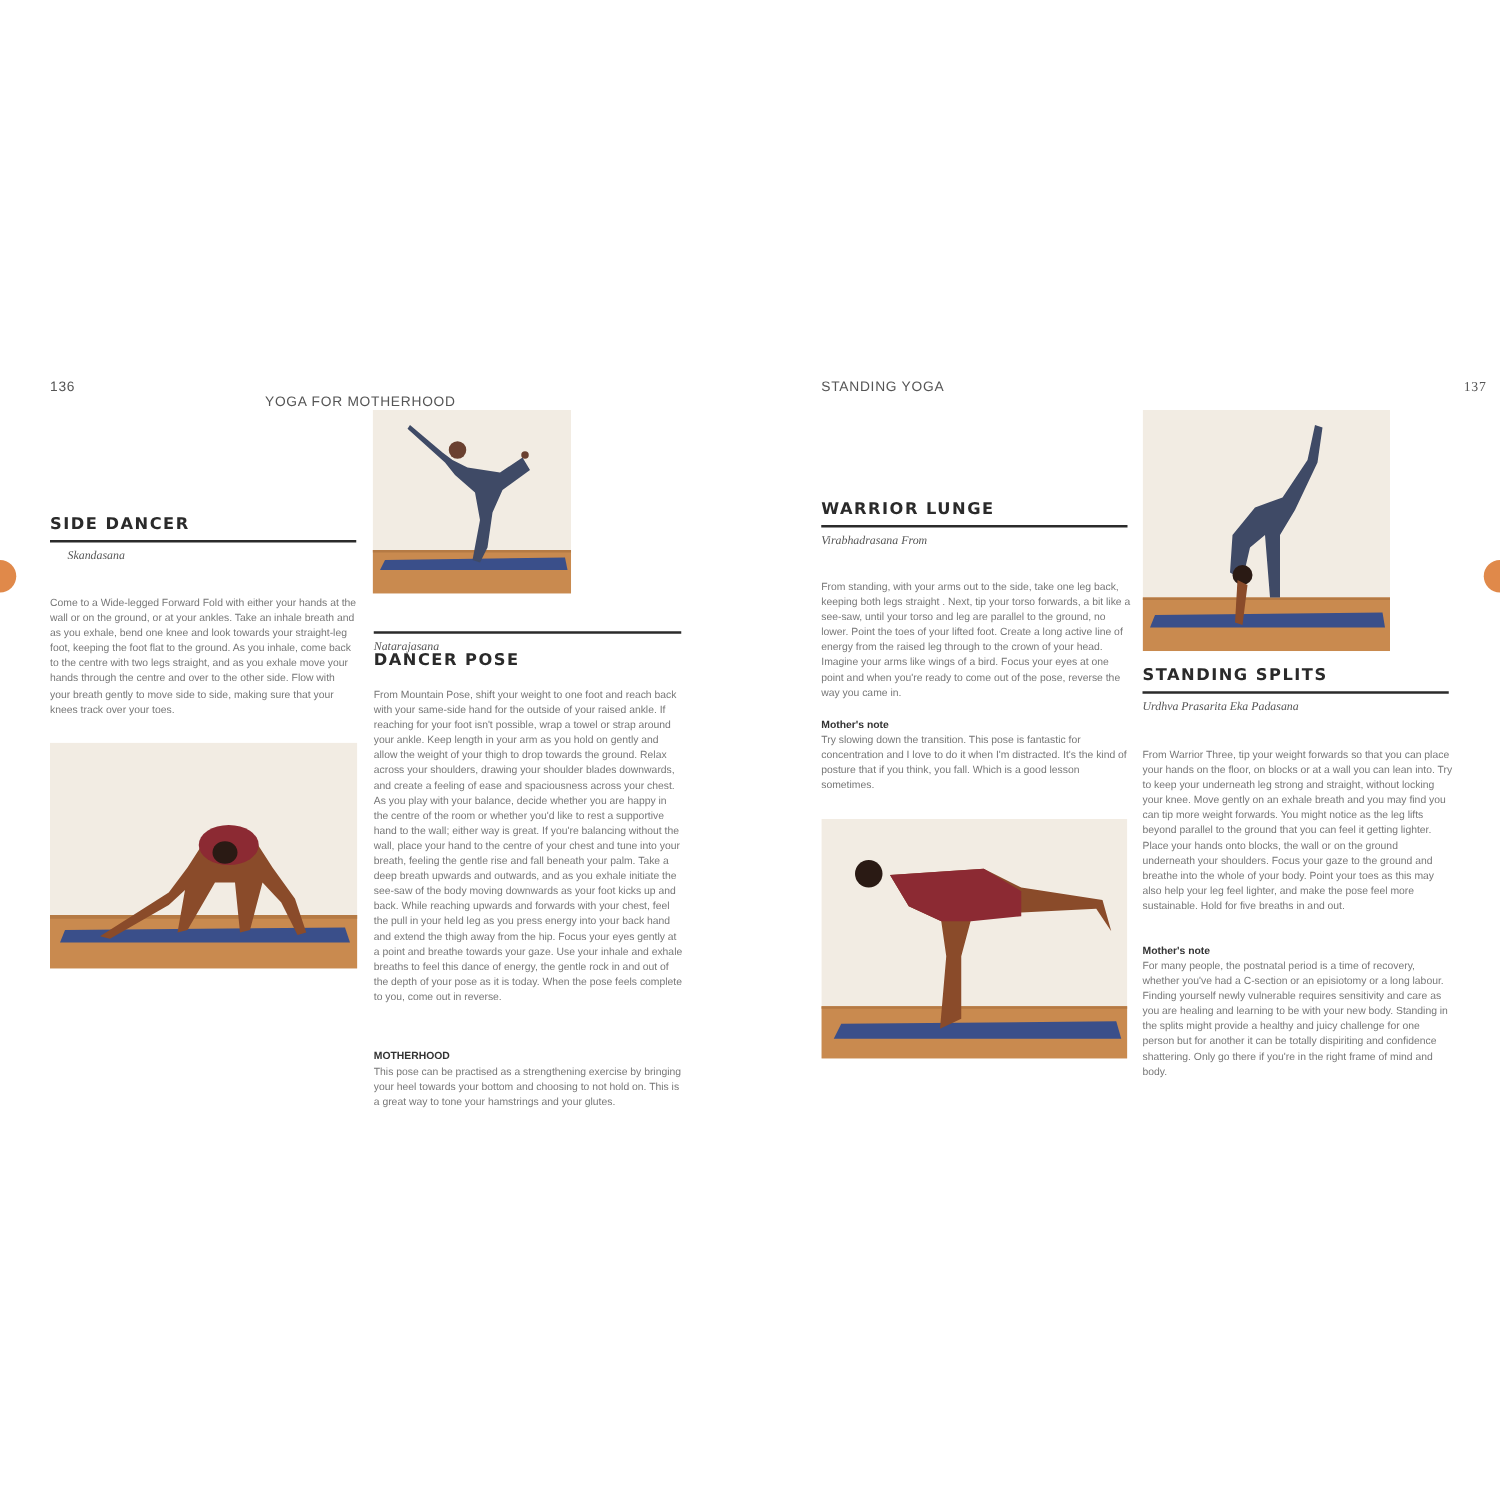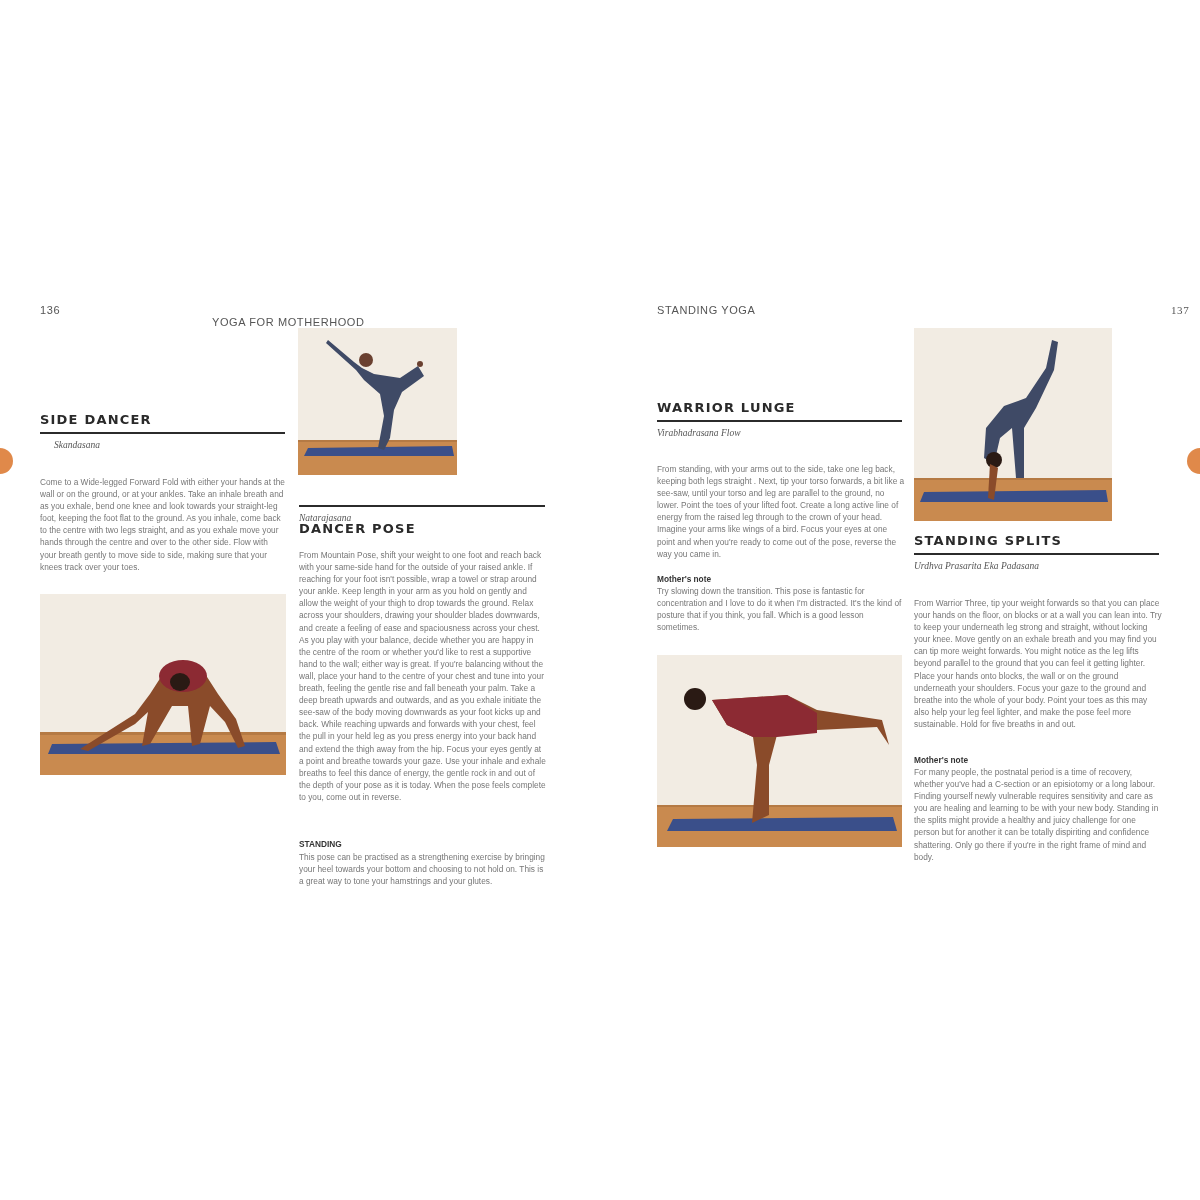--- a/index.html
+++ b/index.html
@@ -53,33 +53,33 @@
         <polygon points="6,128 156,128 154,118 10,120" fill="#3a4f8a"></polygon>
         <path d="M30,12 L56,34 L64,40 L76,46 L102,50 L120,38 L126,48 L104,64 L96,82 L92,110 L86,122 L80,120 L86,88 L82,66 L66,52 L58,42 L28,15 Z" fill="#3f4a66"></path>
         <circle cx="68" cy="32" r="7" fill="#6a4030"></circle>
         <circle cx="122" cy="36" r="3" fill="#6a4030"></circle>
       </svg>
     </div>
     <div class="abs heading" style="left:299px;top:485px;margin-top:36px;">DANCER POSE</div>
     <div class="abs rule" style="left:299px;top:505px;width:246px;"></div>
     <div class="abs sanskrit" style="left:299px;top:513px;">Natarajasana</div>
     <p class="abs body" style="left:299px;top:549px;width:247px;">From Mountain Pose, shift your weight to one foot and reach back with your same-side hand for the outside of your raised ankle. If reaching for your foot isn't possible, wrap a towel or strap around your ankle. Keep length in your arm as you hold on gently and allow the weight of your thigh to drop towards the ground. Relax across your shoulders, drawing your shoulder blades downwards, and create a feeling of ease and spaciousness across your chest. As you play with your balance, decide whether you are happy in the centre of the room or whether you'd like to rest a supportive hand to the wall; either way is great. If you're balancing without the wall, place your hand to the centre of your chest and tune into your breath, feeling the gentle rise and fall beneath your palm. Take a deep breath upwards and outwards, and as you exhale initiate the see-saw of the body moving downwards as your foot kicks up and back. While reaching upwards and forwards with your chest, feel the pull in your held leg as you press energy into your back hand and extend the thigh away from the hip. Focus your eyes gently at a point and breathe towards your gaze. Use your inhale and exhale breaths to feel this dance of energy, the gentle rock in and out of the depth of your pose as it is today. When the pose feels complete to you, come out in reverse.</p>
-    <div class="abs sub" style="left:299px;top:838px;">STANDING</div>
+    <div class="abs sub" style="left:299px;top:838px;">MOTHERHOOD</div>
     <p class="abs body" style="left:299px;top:851px;width:247px;">This pose can be practised as a strengthening exercise by bringing your heel towards your bottom and choosing to not hold on. This is a great way to tone your hamstrings and your glutes.</p>
   </div>
 </div>
 
 <div>
   <div class="abs folio" style="left:657px;top:292px;">STANDING YOGA</div>
   <div class="abs folio" style="left:1171px;top:292px;font-family:Liberation Serif, serif;">137</div>
 
   <div>
     <div class="abs heading" style="left:657px;top:400px;">WARRIOR LUNGE</div>
     <div class="abs rule" style="left:657px;top:420px;width:245px;"></div>
-    <div class="abs sanskrit" style="left:657px;top:428px;">Virabhadrasana Flow</div>
+    <div class="abs sanskrit" style="left:657px;top:428px;">Virabhadrasana From</div>
     <p class="abs body" style="left:657px;top:463px;width:248px;">From standing, with your arms out to the side, take one leg back, keeping both legs straight . Next, tip your torso forwards, a bit like a see-saw, until your torso and leg are parallel to the ground, no lower. Point the toes of your lifted foot. Create a long active line of energy from the raised leg through to the crown of your head. Imagine your arms like wings of a bird. Focus your eyes at one point and when you're ready to come out of the pose, reverse the way you came in.</p>
     <div class="abs sub" style="left:657px;top:573px;">Mother's note</div>
     <p class="abs body" style="left:657px;top:585px;width:248px;">Try slowing down the transition. This pose is fantastic for concentration and I love to do it when I'm distracted. It's the kind of posture that if you think, you fall. Which is a good lesson sometimes.</p>
     <div class="abs photo" style="left:657px;top:655px;width:245px;height:192px;">
       <svg viewBox="0 0 245 192" preserveAspectRatio="none">
         <rect width="245" height="192" fill="#f2ece3"></rect>
         <rect y="150" width="245" height="42" fill="#c98a4f"></rect>
         <rect y="150" width="245" height="2" fill="#b57a44"></rect>
         <polygon points="10,176 240,176 236,162 16,164" fill="#3a4f8a"></polygon>
         <path d="M55,45 L130,40 L160,55 L225,65 L232,90 L220,72 L160,75 L120,80 L112,110 L112,160 L95,168 L100,110 L96,82 L70,70 Z" fill="#8a4b2a"></path>

